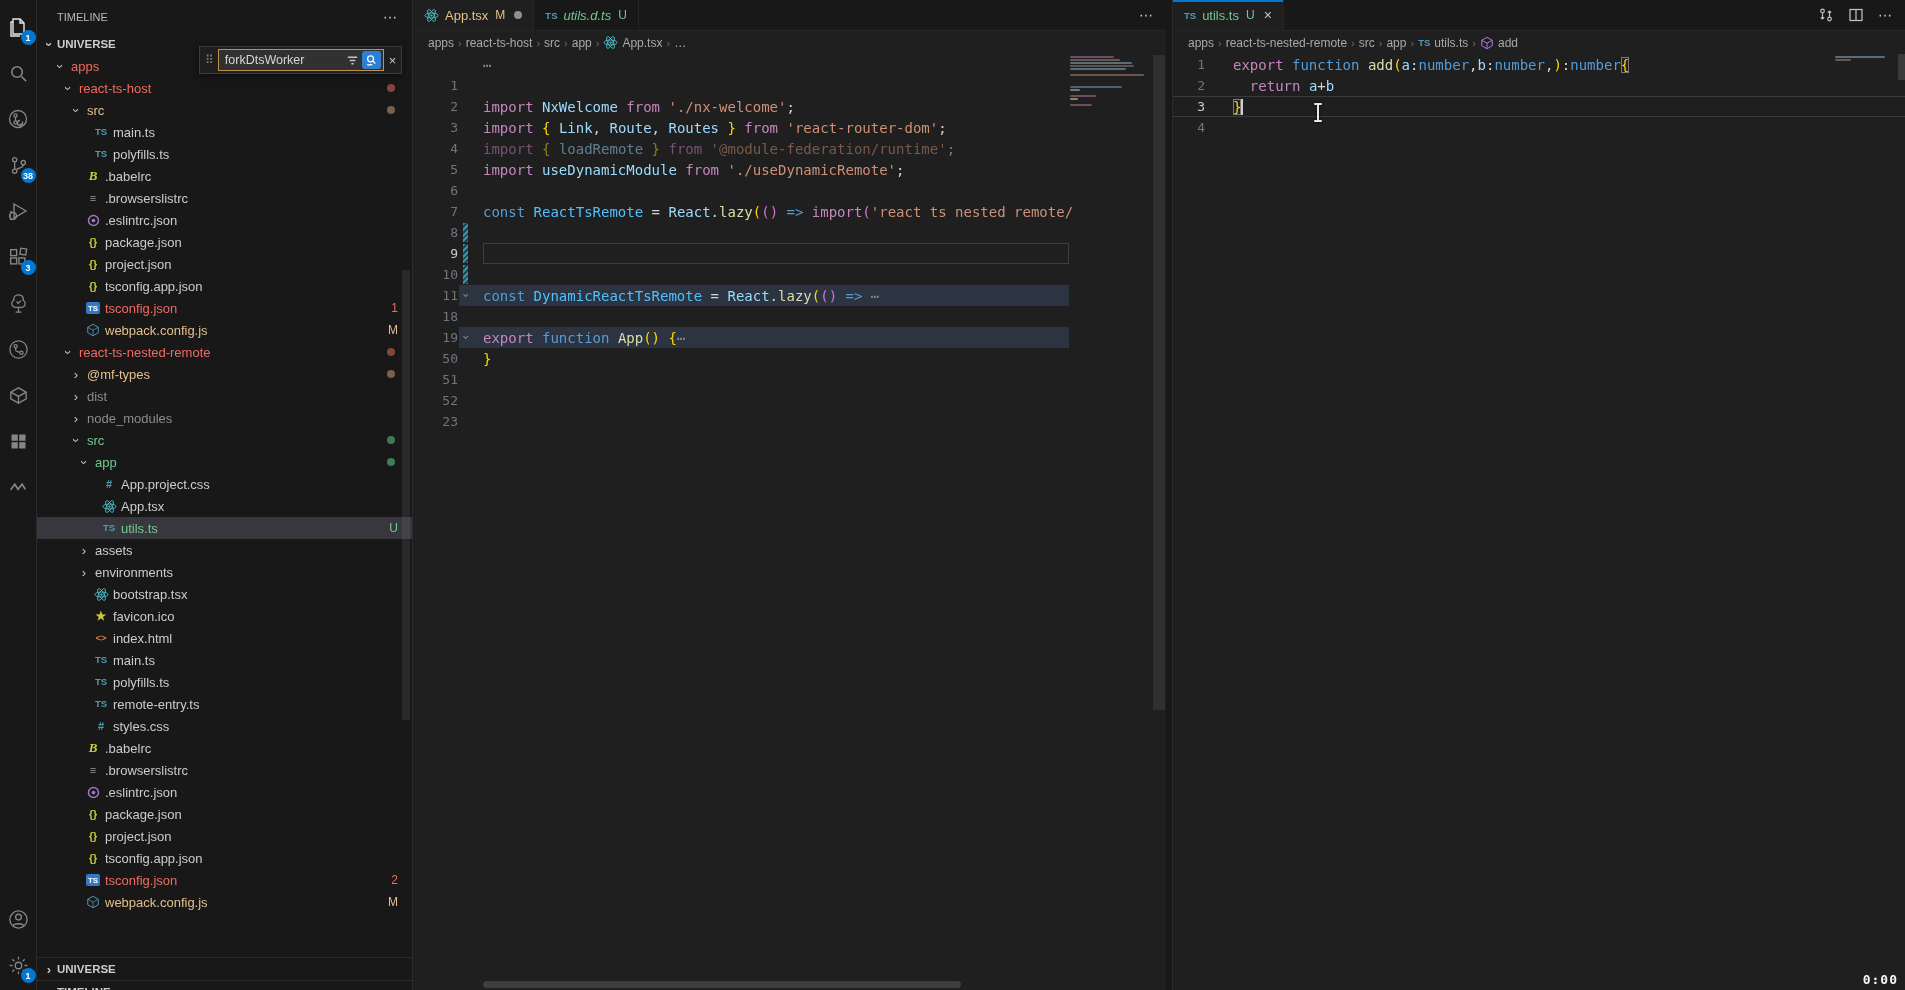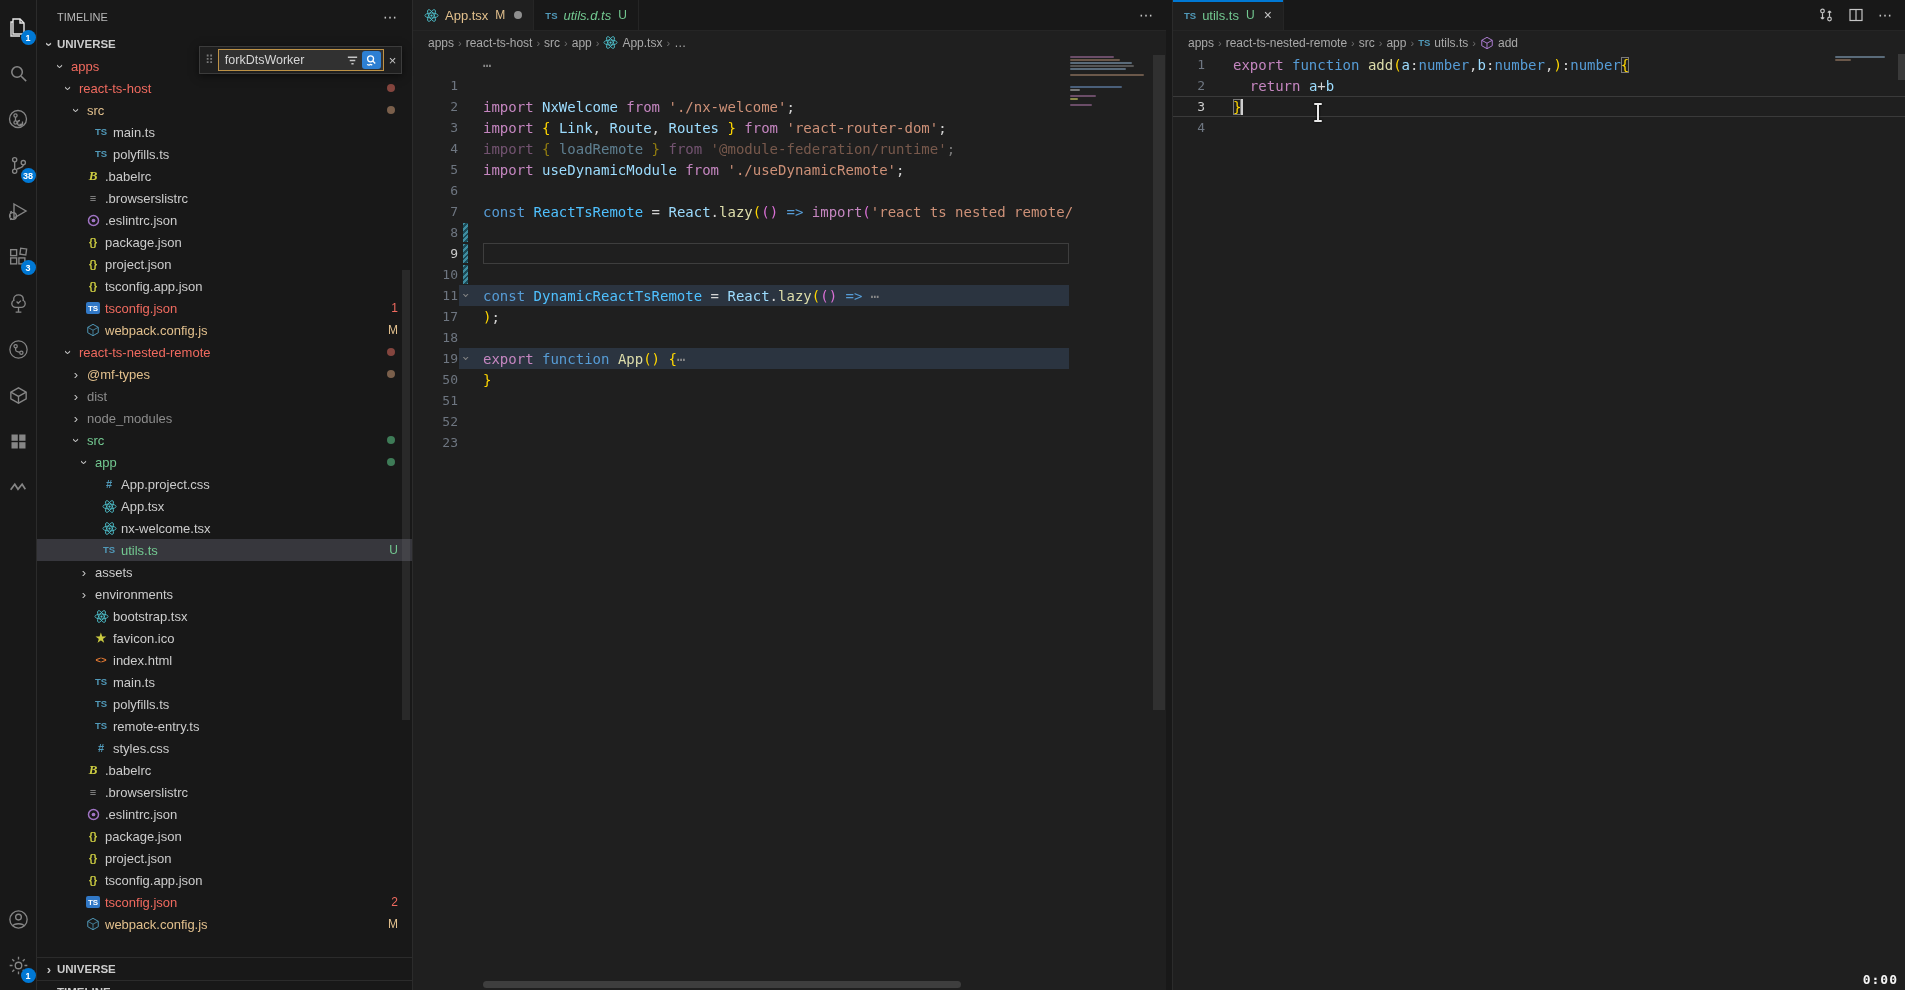--- a/index.html
+++ b/index.html
@@ -357,30 +357,20 @@
         <div class="trow" style="padding-left: 47px;">
           <span class="chev"></span>
           <span class="fi"><svg width="15" height="15" viewBox="0 0 16 16" fill="none" stroke="#4FC4CF" stroke-width="0.9">
               <ellipse cx="8" cy="8" rx="7" ry="2.7"></ellipse>
               <ellipse cx="8" cy="8" rx="7" ry="2.7" transform="rotate(60 8 8)"></ellipse>
               <ellipse cx="8" cy="8" rx="7" ry="2.7" transform="rotate(120 8 8)"></ellipse>
               <circle cx="8" cy="8" r="1.2" fill="#4FC4CF" stroke="none"></circle>
             </svg></span>
           <span class="tlabel c-plain">App.tsx</span>
         </div>
-        <div class="trow" style="padding-left: 47px;">
-          <span class="chev"></span>
-          <span class="fi"><svg width="15" height="15" viewBox="0 0 16 16" fill="none" stroke="#4FC4CF" stroke-width="0.9">
-              <ellipse cx="8" cy="8" rx="7" ry="2.7"></ellipse>
-              <ellipse cx="8" cy="8" rx="7" ry="2.7" transform="rotate(60 8 8)"></ellipse>
-              <ellipse cx="8" cy="8" rx="7" ry="2.7" transform="rotate(120 8 8)"></ellipse>
-              <circle cx="8" cy="8" r="1.2" fill="#4FC4CF" stroke="none"></circle>
-            </svg></span>
-          <span class="tlabel c-plain">nx-welcome.tsx</span>
-        </div>
         <div class="trow sel" style="padding-left: 47px;">
           <span class="chev"></span>
           <span class="fi"><span style="color:#519ABA;font-size:9.5px;font-weight:bold">TS</span></span>
           <span class="tlabel c-new">utils.ts</span>
           <span class="tbadge c-new">U</span>
         </div>
         <div class="trow" style="padding-left: 39px;">
           <span class="chev">›</span>
           <span class="tlabel c-plain">assets</span>
         </div>
@@ -579,21 +569,20 @@
         <div class="cl"><span class="ln">2</span><span class="dec"></span><span class="ct"><span class="tok k">import </span><span class="tok v">NxWelcome </span><span class="tok k">from </span><span class="tok s">'./nx-welcome'</span><span class="tok p">;</span></span></div>
         <div class="cl"><span class="ln">3</span><span class="dec"></span><span class="ct"><span class="tok k">import </span><span class="tok g">{ </span><span class="tok v">Link</span><span class="tok p">, </span><span class="tok v">Route</span><span class="tok p">, </span><span class="tok v">Routes</span><span class="tok g"> }</span><span class="tok k"> from </span><span class="tok s">'react-router-dom'</span><span class="tok p">;</span></span></div>
         <div class="cl"><span class="ln">4</span><span class="dec"></span><span class="ct dim"><span class="tok k">import </span><span class="tok g">{ </span><span class="tok v">loadRemote</span><span class="tok g"> }</span><span class="tok k"> from </span><span class="tok s">'@module-federation/runtime'</span><span class="tok p">;</span></span></div>
         <div class="cl"><span class="ln">5</span><span class="dec"></span><span class="ct"><span class="tok k">import </span><span class="tok v">useDynamicModule </span><span class="tok k">from </span><span class="tok s">'./useDynamicRemote'</span><span class="tok p">;</span></span></div>
         <div class="cl"><span class="ln">6</span><span class="dec"></span><span class="ct"></span></div>
         <div class="cl"><span class="ln">7</span><span class="dec"></span><span class="ct"><span class="tok d">const </span><span class="tok V">ReactTsRemote </span><span class="tok p">= </span><span class="tok v">React</span><span class="tok p">.</span><span class="tok f">lazy</span><span class="tok g">(</span><span class="tok m">()</span><span class="tok d"> =&gt; </span><span class="tok k">import</span><span class="tok m">(</span><span class="tok s">'react_ts_nested_remote/</span></span></div>
         <div class="cl"><span class="ln">8</span><span class="dec gutbar"></span><span class="ct"></span></div>
         <div class="cl curbox"><span class="ln on">9</span><span class="dec gutbar"></span><span class="ct"></span></div>
         <div class="cl"><span class="ln">10</span><span class="dec gutbar"></span><span class="ct"></span></div>
         <div class="cl hl"><span class="ln">11</span><span class="dec foldchev"></span><span class="ct"><span class="tok d">const </span><span class="tok V">DynamicReactTsRemote </span><span class="tok p">= </span><span class="tok v">React</span><span class="tok p">.</span><span class="tok f">lazy</span><span class="tok g">(</span><span class="tok m">()</span><span class="tok d"> =&gt;</span><span class="tok fold"> ⋯</span></span></div>
-        <div class="cl"><span class="ln">17</span><span class="dec"></span><span class="ct"><span class="tok g">)</span><span class="tok p">;</span></span></div>
         <div class="cl"><span class="ln">18</span><span class="dec"></span><span class="ct"></span></div>
         <div class="cl hl"><span class="ln">19</span><span class="dec foldchev"></span><span class="ct"><span class="tok k">export </span><span class="tok d">function </span><span class="tok f">App</span><span class="tok g">()</span><span class="tok g"> {</span><span class="tok fold">⋯</span></span></div>
         <div class="cl"><span class="ln">50</span><span class="dec"></span><span class="ct"><span class="tok g">}</span></span></div>
         <div class="cl"><span class="ln">51</span><span class="dec"></span><span class="ct"></span></div>
         <div class="cl"><span class="ln">52</span><span class="dec"></span></div>
         <div class="cl"><span class="ln">23</span><span class="dec"></span><span class="ct"></span></div>
         <div class="mm mm1">
           <div class="mmrow" style="width: 44px; background: rgb(107, 77, 104);"></div>
           <div class="mmrow" style="width: 50px; background: rgb(107, 88, 74);"></div>
           <div class="mmrow" style="width: 62px; background: rgb(90, 107, 122);"></div>

